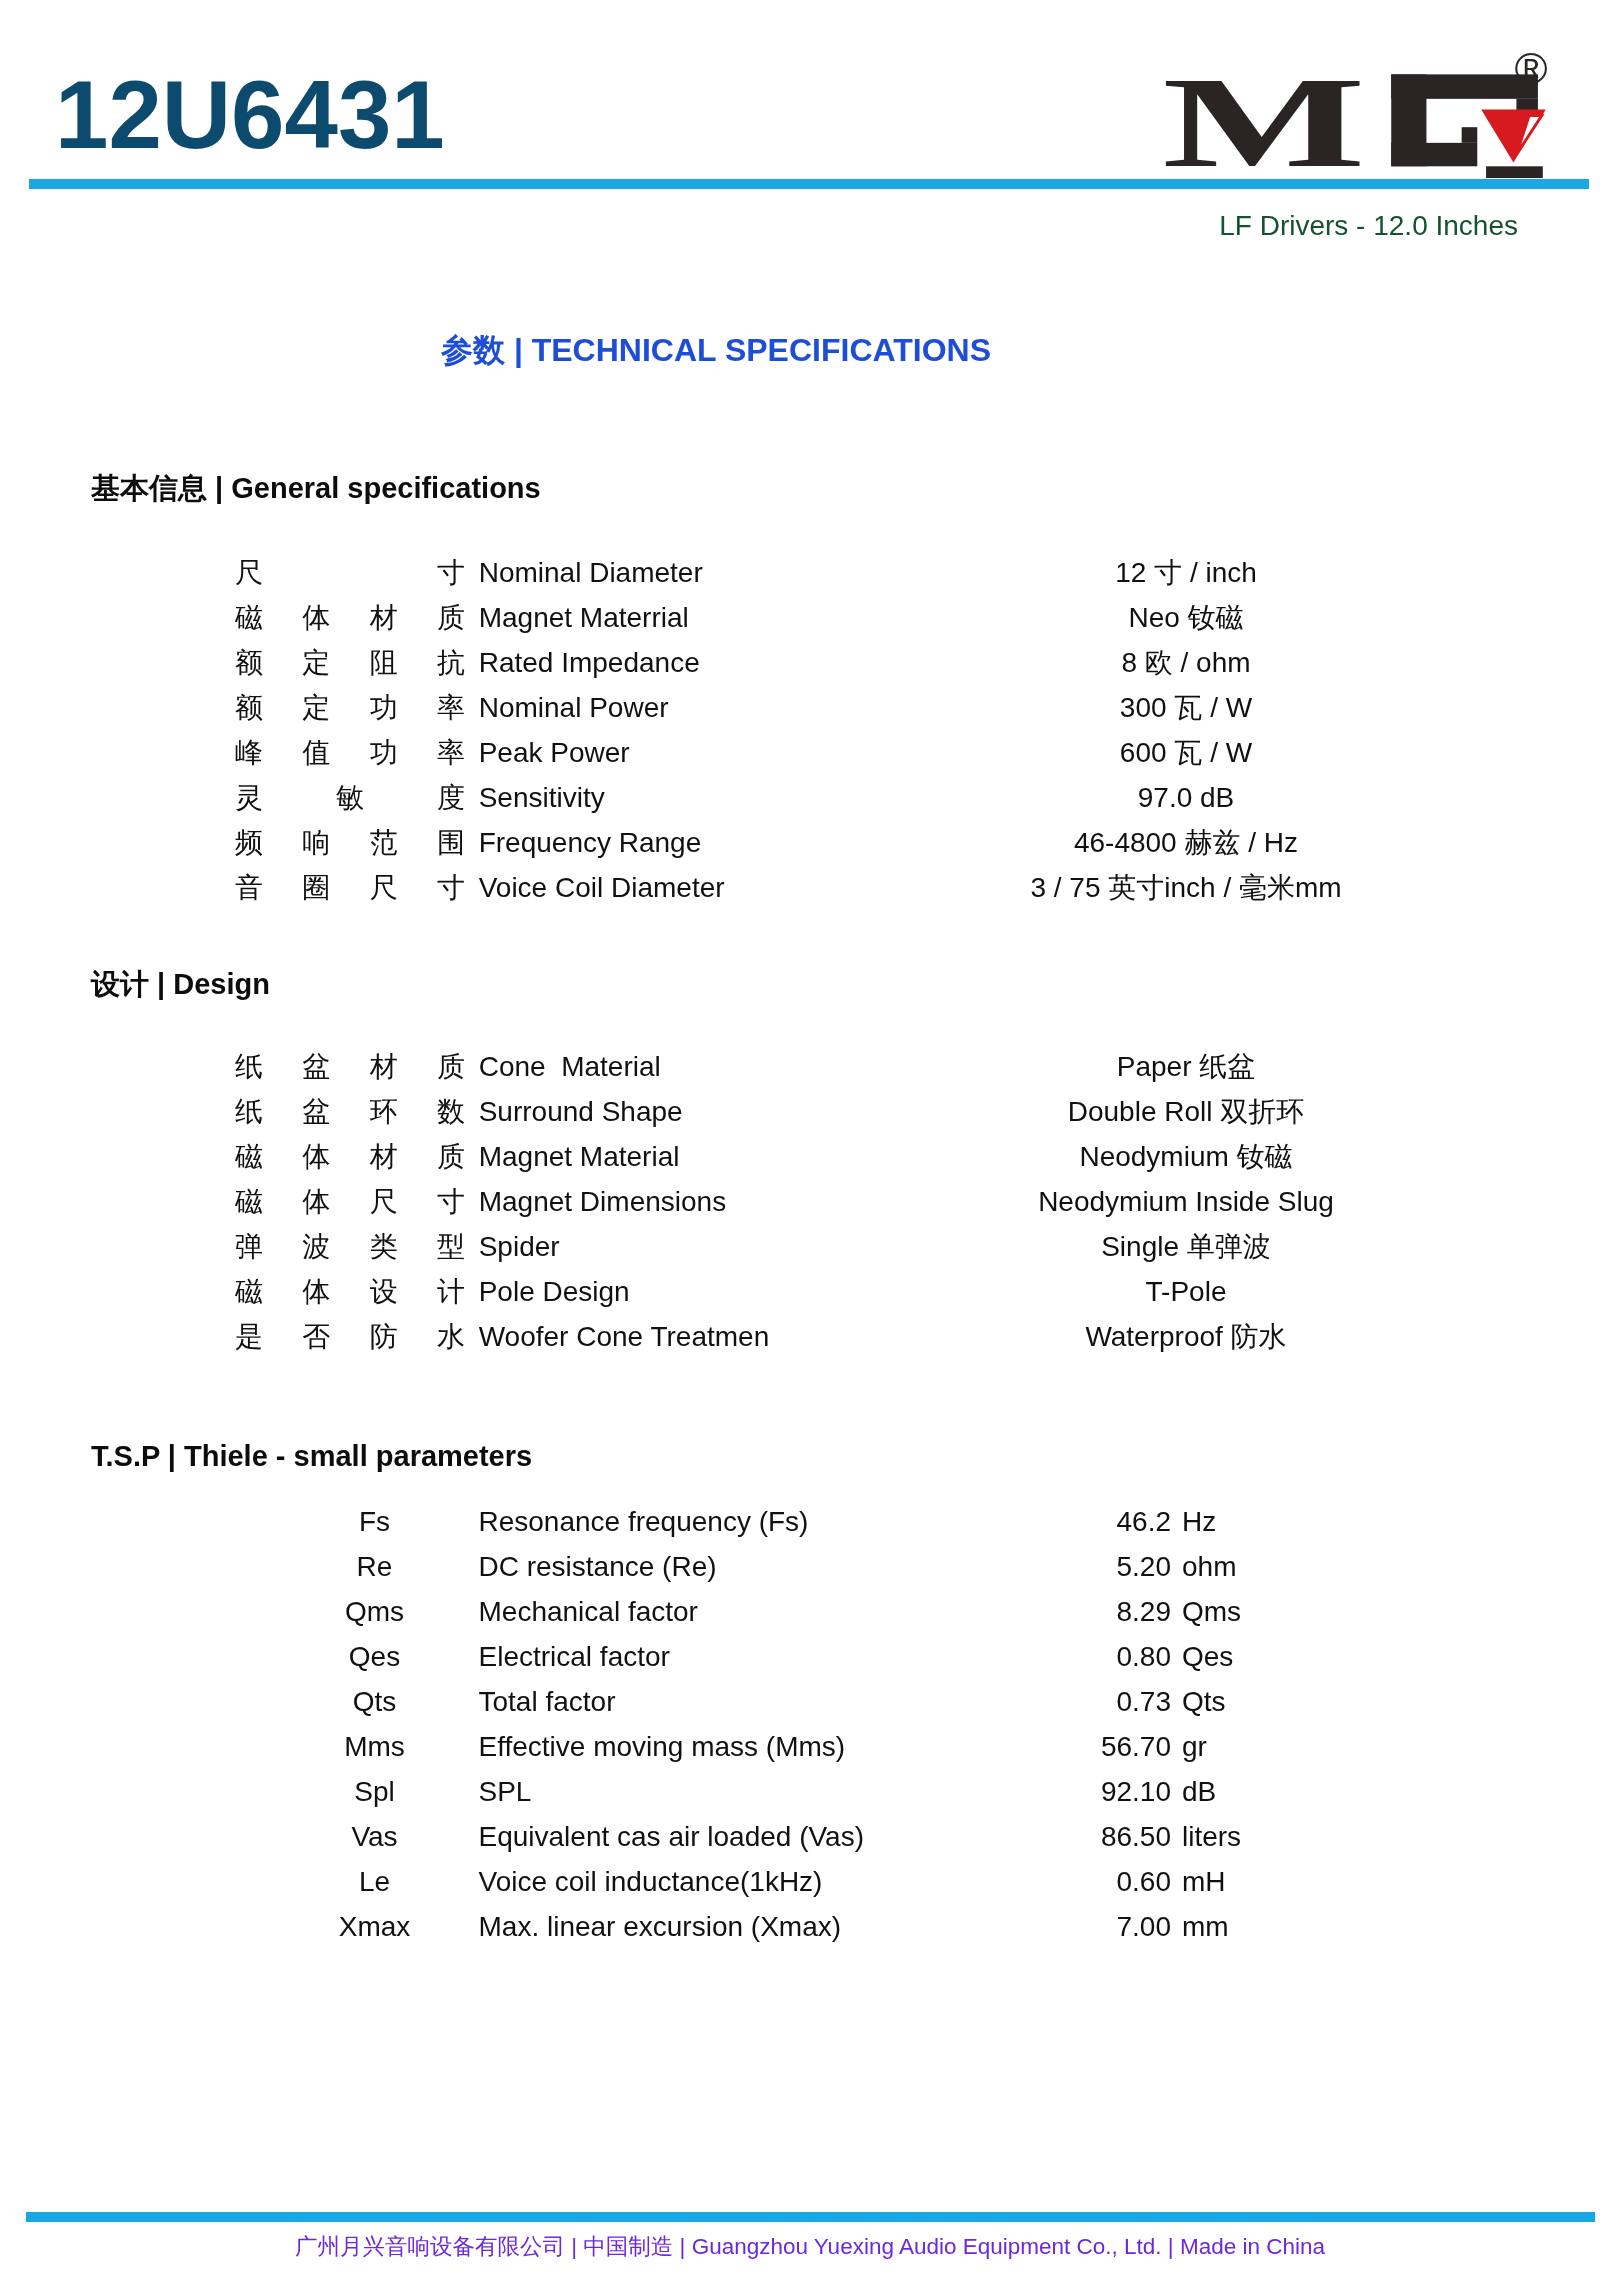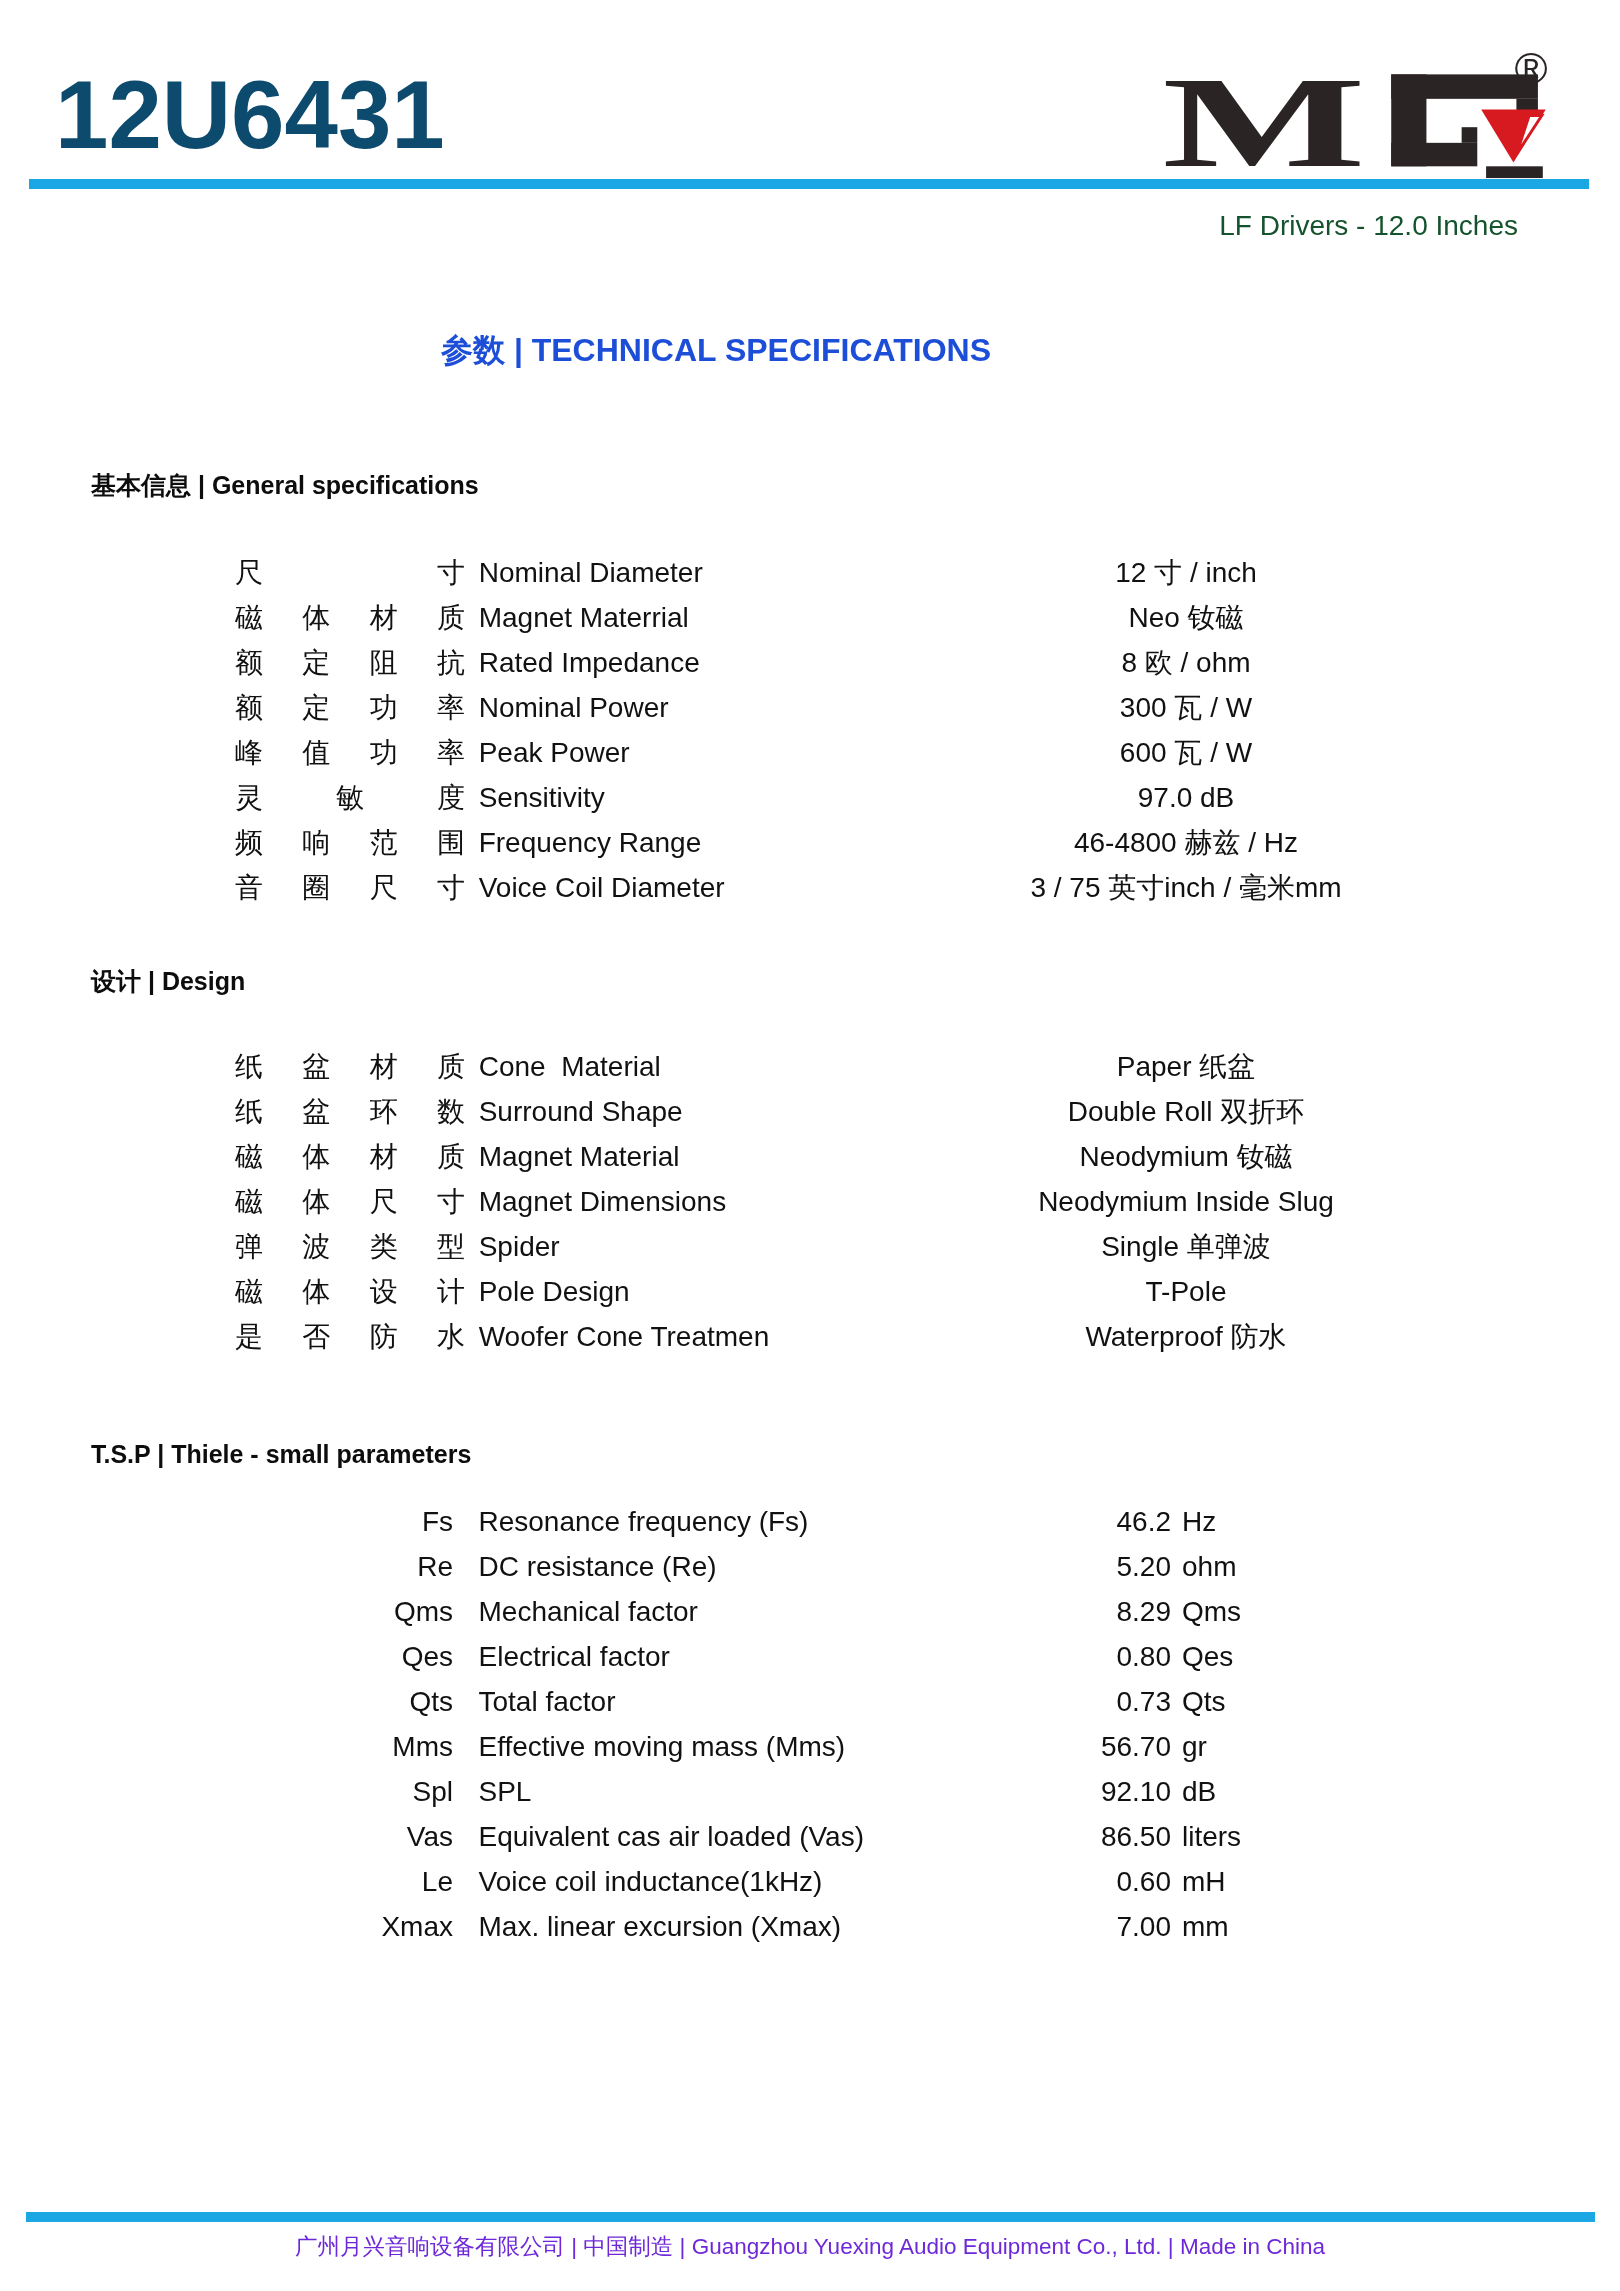--- a/index.html
+++ b/index.html
@@ -20,42 +20,42 @@
     position:absolute;right:102px;top:208px;font-size:28px;line-height:35px;
     color:#14532d;white-space:nowrap;
   }
   
   .page-title{
     position:absolute;left:0;top:329px;width:1432px;text-align:center;
     font-size:32px;font-weight:bold;color:#1d4ed8;white-space:nowrap;
   }
   
   .sec-heading{
-    position:absolute;left:91px;font-size:25px;font-weight:bold;color:#0d0d0d;white-space:nowrap;
+    position:absolute;left:91px;font-size:29px;font-weight:bold;color:#0d0d0d;white-space:nowrap;
   }
   #sec0-heading{top:469px;}
   #sec1-heading{top:965px;}
   #tsp-heading{top:1440px;}
   
   .rows{position:absolute;left:0;width:1620px;}
   #sec0-rows{top:550px;}
   #sec1-rows{top:1044px;}
   .spec-row{position:relative;height:45px;display:flex;align-items:center;font-size:28px;}
   .spec-row .cn{
     display:block;margin-left:235px;width:230px;
     text-align:justify;text-align-last:justify;white-space:nowrap;
   }
   .spec-row .en{margin-left:13.7px;white-space:pre;}
   .spec-row .val{
     position:absolute;left:941px;width:490px;text-align:center;white-space:nowrap;
   }
   
   #tsp-rows{top:1499px;}
   .tsp-row{position:relative;height:45px;display:flex;align-items:center;font-size:28px;}
-  .tsp-row .key{display:block;margin-left:296px;width:157px;text-align:right;white-space:nowrap;}
+  .tsp-row .key{display:block;margin-left:296px;width:157px;text-align:center;white-space:nowrap;}
   .tsp-row .desc{margin-left:25.5px;white-space:pre;}
   .tsp-row .num{position:absolute;left:931px;width:240px;text-align:right;white-space:nowrap;}
   .tsp-row .unit{position:absolute;left:1182px;text-align:left;white-space:nowrap;}
   
   .footer-rule{position:absolute;left:25.5px;top:2212px;width:1569px;height:9.8px;background:#1BA7E4;}
   .footer-text{
     position:absolute;left:0;top:2231px;width:1620px;text-align:center;
     font-size:22.5px;color:#6d28d9;white-space:nowrap;
   }
 </style>

